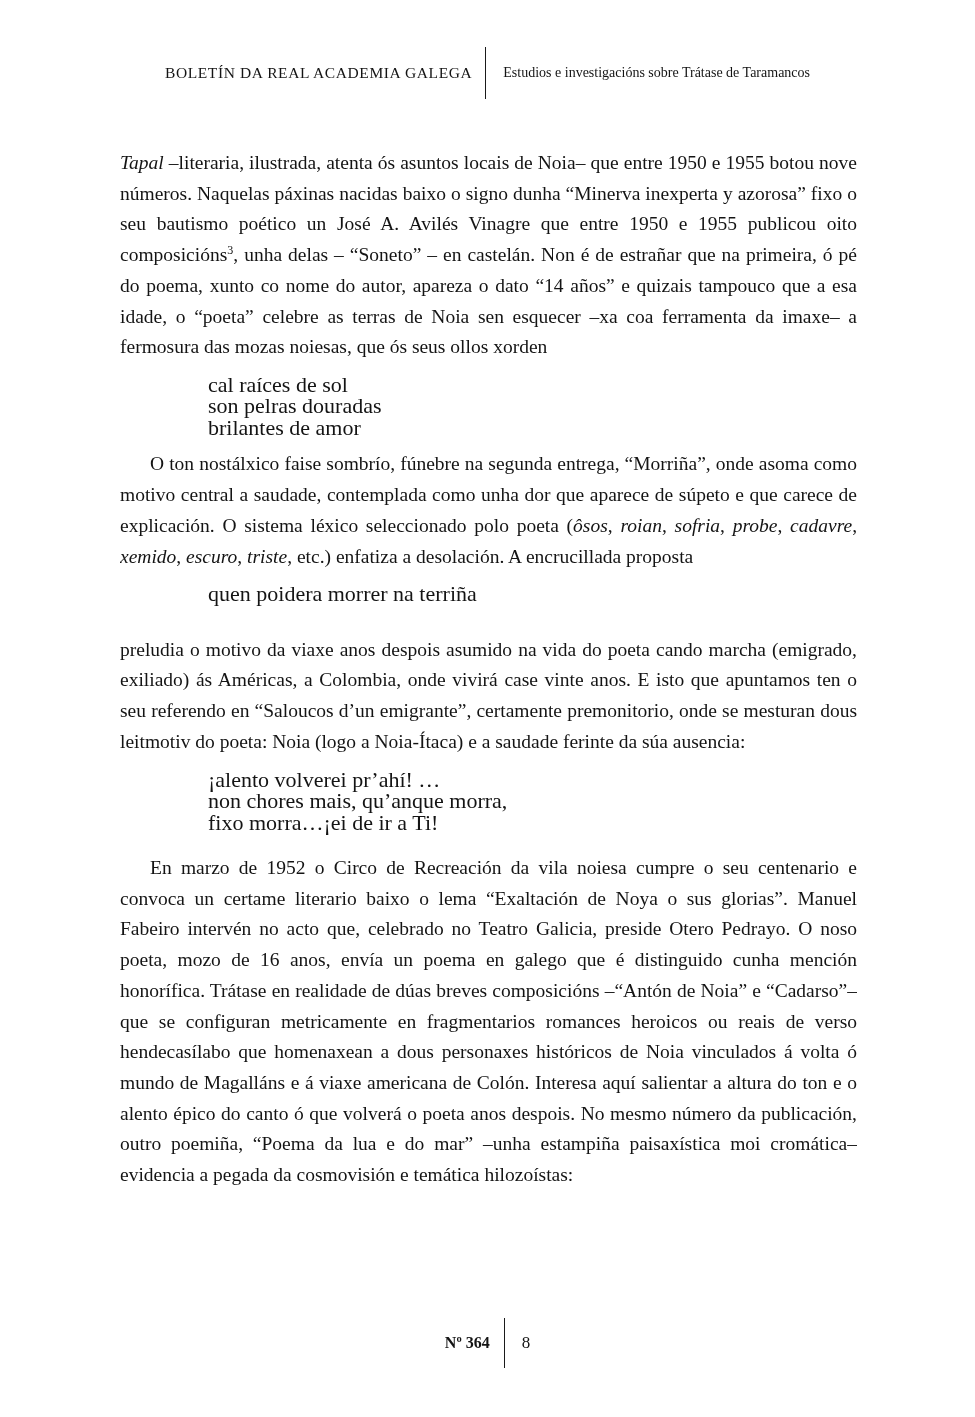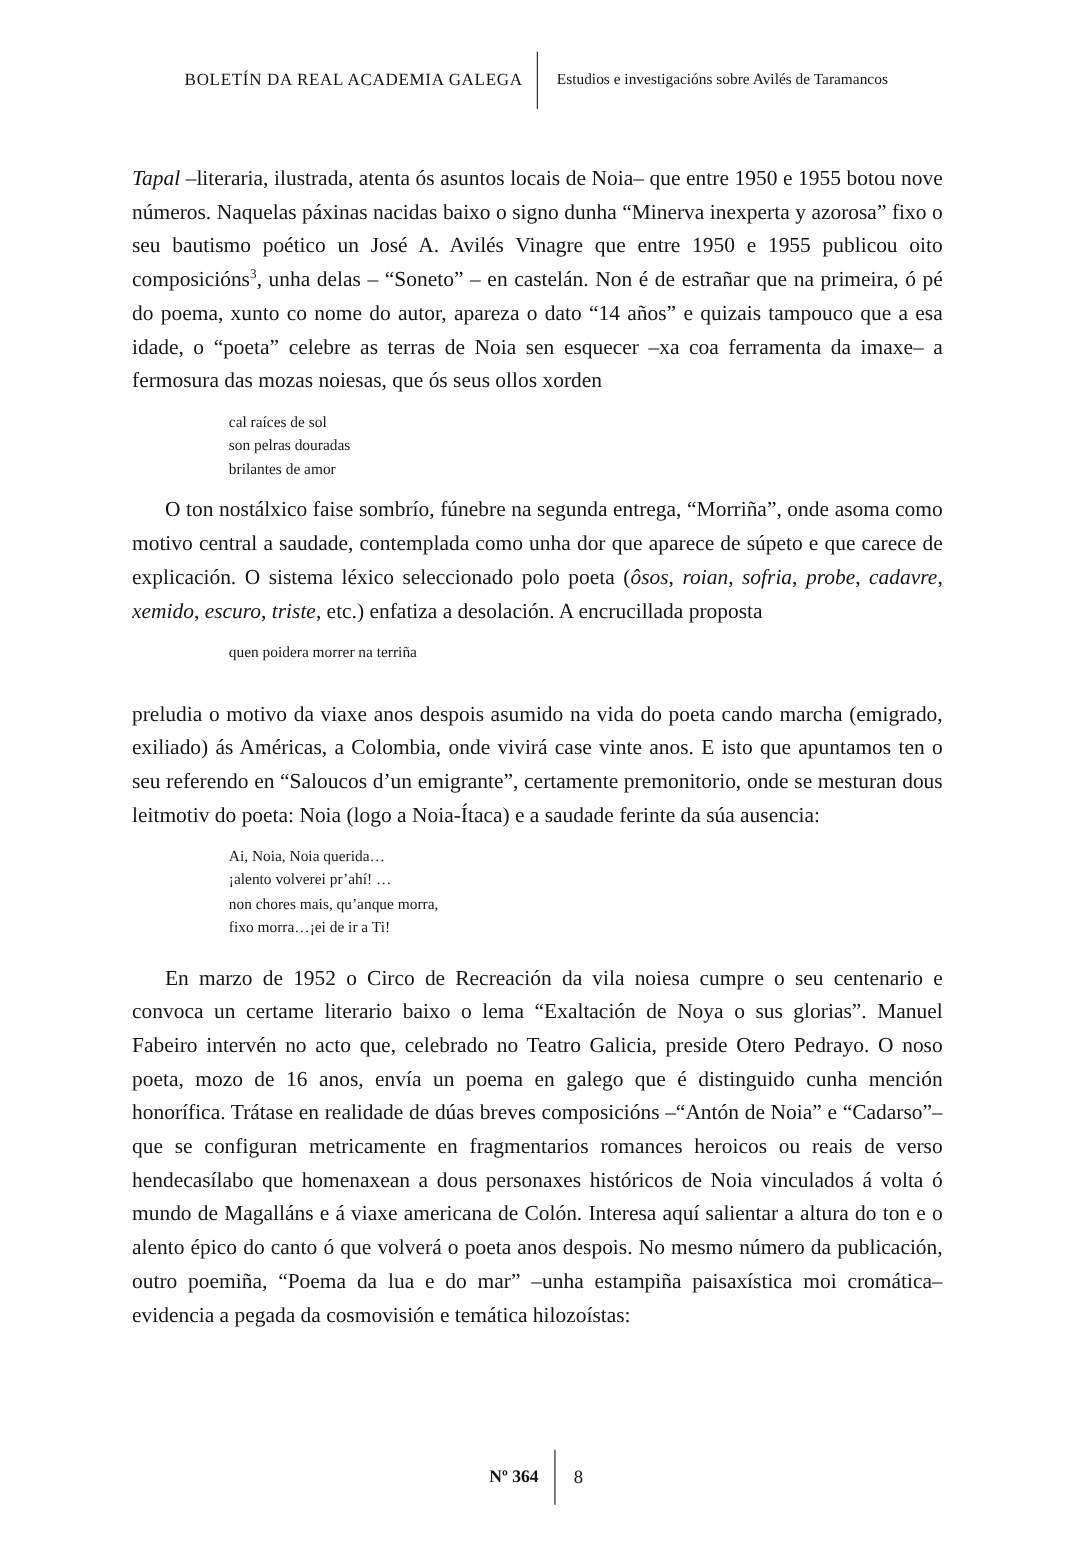--- a/index.html
+++ b/index.html
@@ -54,21 +54,21 @@
     margin: 0;
     font-size: 19.5px;
     line-height: 30.7px;
     text-align: justify;
   }
   .para.indent { text-indent: 30px; }
   .para sup { font-size: 0.62em; line-height: 0; }
   .para em { font-style: italic; }
   .verse {
     margin: 11px 0 11px 88px;
-    font-size: 14px;
+    font-size: 22px;
     line-height: 21.5px;
   }
   
   .content .block:nth-child(5) { margin-top: 30px; }
   .content .block:nth-child(7) { margin-top: 20px; }
   
   .footer {
     position: absolute;
     top: 1318px;
     left: 0;
@@ -91,37 +91,36 @@
   }
 </style>
 </head>
 <body>
 
 <div class="page">
 
   <header class="header">
     <div class="journal-title">BOLETÍN DA REAL ACADEMIA GALEGA</div>
     <div class="vrule"></div>
-    <div class="section-title">Estudios e investigacións sobre Avilés de Taramancos</div>
+    <div class="section-title">Estudios e investigacións sobre Trátase de Taramancos</div>
   </header>
 
   <main class="content">
       <p class="para block"><em>Tapal</em><span> –literaria, ilustrada, atenta ós asuntos locais de Noia– que entre 1950 e 1955 botou nove números. Naquelas páxinas nacidas baixo o signo dunha “Minerva inexperta y azorosa” fixo o seu bautismo poético un José A. Avilés Vinagre que entre 1950 e 1955 publicou oito composicións</span><sup>3</sup><span>, unha delas – “Soneto” – en castelán. Non é de estrañar que na primeira, ó pé do poema, xunto co nome do autor, apareza o dato “14 años” e quizais tampouco que a esa idade, o “poeta” celebre as terras de Noia sen esquecer –xa coa ferramenta da imaxe– a fermosura das mozas noiesas, que ós seus ollos xorden</span></p>
       <div class="verse block">
         <div class="verse-line">cal raíces de sol</div>
         <div class="verse-line">son pelras douradas</div>
         <div class="verse-line">brilantes de amor</div>
       </div>
       <p class="para block indent"><span>O ton nostálxico faise sombrío, fúnebre na segunda entrega, “Morriña”, onde asoma como motivo central a saudade, contemplada como unha dor que aparece de súpeto e que carece de explicación. O sistema léxico seleccionado polo poeta (</span><em>ôsos</em><span>, </span><em>roian</em><span>, </span><em>sofria</em><span>, </span><em>probe</em><span>, </span><em>cadavre</em><span>, </span><em>xemido</em><span>, </span><em>escuro</em><span>, </span><em>triste</em><span>, etc.) enfatiza a desolación. A encrucillada proposta</span></p>
       <div class="verse block">
         <div class="verse-line">quen poidera morrer na terriña</div>
       </div>
       <p class="para block"><span>preludia o motivo da viaxe anos despois asumido na vida do poeta cando marcha (emigrado, exiliado) ás Américas, a Colombia, onde vivirá case vinte anos. E isto que apuntamos ten o seu referendo en “Saloucos d’un emigrante”, certamente premonitorio, onde se mesturan dous leitmotiv do poeta: Noia (logo a Noia-Ítaca) e a saudade ferinte da súa ausencia:</span></p>
       <div class="verse block">
-        <div class="verse-line">Ai, Noia, Noia querida…</div>
         <div class="verse-line">¡alento volverei pr’ahí! …</div>
         <div class="verse-line">non chores mais, qu’anque morra,</div>
         <div class="verse-line">fixo morra…¡ei de ir a Ti!</div>
       </div>
       <p class="para block indent"><span>En marzo de 1952 o Circo de Recreación da vila noiesa cumpre o seu centenario e convoca un certame literario baixo o lema “Exaltación de Noya o sus glorias”. Manuel Fabeiro intervén no acto que, celebrado no Teatro Galicia, preside Otero Pedrayo. O noso poeta, mozo de 16 anos, envía un poema en galego que é distinguido cunha mención honorífica. Trátase en realidade de dúas breves composicións –“Antón de Noia” e “Cadarso”– que se configuran metricamente en fragmentarios romances heroicos ou reais de verso hendecasílabo que homenaxean a dous personaxes históricos de Noia vinculados á volta ó mundo de Magalláns e á viaxe americana de Colón. Interesa aquí salientar a altura do ton e o alento épico do canto ó que volverá o poeta anos despois. No mesmo número da publicación, outro poemiña, “Poema da lua e do mar” –unha estampiña paisaxística moi cromática– evidencia a pegada da cosmovisión e temática hilozoístas:</span></p>
     </main>
 
   <footer class="footer">
     <div class="footer-issue">Nº 364</div>
     <div class="vrule"></div>

